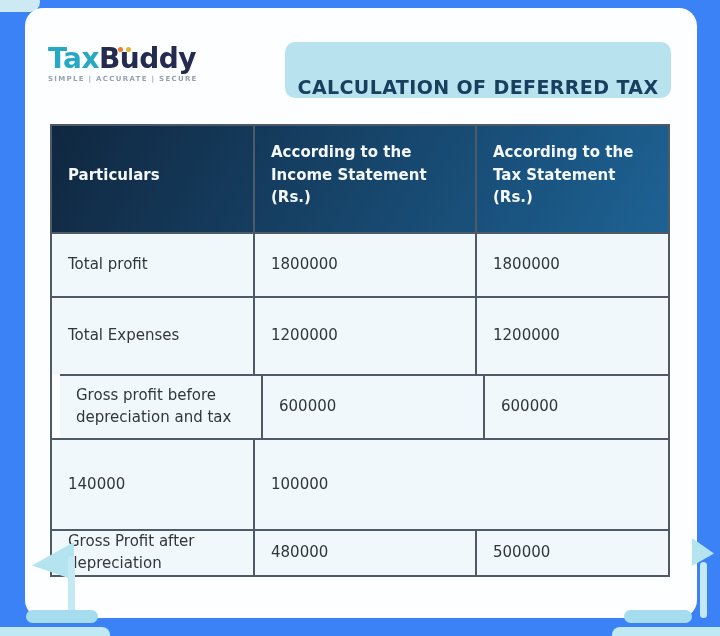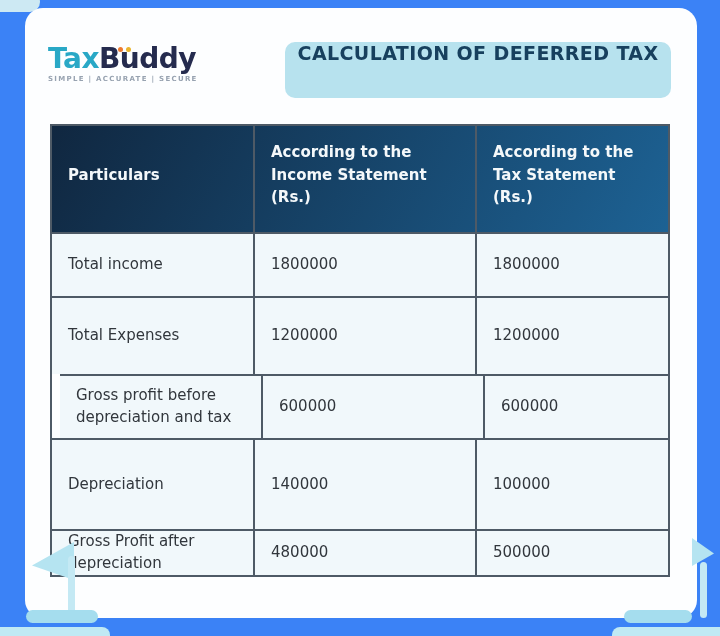--- a/index.html
+++ b/index.html
@@ -14,21 +14,21 @@
   .brand{position:relative;font-size:28px;font-weight:bold;letter-spacing:-0.5px;line-height:1.1;}
   .brand-tax{color:#29a8c6;}
   .brand-buddy{color:#252b4e;}
   .dot{position:absolute;width:5px;height:5px;border-radius:50%;top:3px;}
   .dot-left{left:70px;background:#ee7b30;}
   .dot-right{left:78px;background:#e9b42d;}
   .tagline{margin-top:0;font-size:7px;font-weight:bold;letter-spacing:1.3px;color:#97a2b0;white-space:nowrap;}
 
   
   .banner{position:absolute;left:260px;top:34px;width:386px;height:56px;background:#b7e2ee;border-radius:10px;
-          display:flex;align-items:flex-start;justify-content:center;}
+          display:flex;align-items:flex-end;justify-content:center;}
   .banner span{color:#17405e;font-size:19px;font-weight:bold;letter-spacing:0.4px;white-space:nowrap;}
 
   
   .table-wrap{position:absolute;left:25px;top:116px;width:616px;border:2px solid #4e5a66;}
   .thead{display:grid;grid-template-columns:203px 222px 191px;height:106px;
          background:linear-gradient(118deg,#102740 0%,#1d6294 100%);}
   .th{display:flex;align-items:center;padding:0 12px 8px 16px;border-right:2px solid #4e5a66;
       color:#f4f8fa;font-size:15px;font-weight:bold;line-height:1.5;}
   .th:last-child{border-right:none;}
   .tr{display:grid;grid-template-columns:203px 222px 191px;border-top:2px solid #4e5a66;background:#f1f8fb;}
@@ -78,36 +78,35 @@
     </div>
 
     <div class="table-wrap">
       <div class="thead">
         <div class="th">Particulars</div>
         <div class="th">According to the Income Statement (Rs.)</div>
         <div class="th">According to the Tax Statement (Rs.)</div>
       </div>
 
       <div class="tr">
-        <div class="td">Total income</div>
+        <div class="td">Total profit</div>
         <div class="td">1800000</div>
         <div class="td">1800000</div>
       </div>
       <div class="tr">
         <div class="td">Total Expenses</div>
         <div class="td">1200000</div>
         <div class="td">1200000</div>
       </div>
       <div class="tr">
         <div class="td">Gross profit before depreciation and tax</div>
         <div class="td">600000</div>
         <div class="td">600000</div>
       </div>
       <div class="tr">
-        <div class="td">Depreciation</div>
         <div class="td">140000</div>
         <div class="td">100000</div>
       </div>
       <div class="tr">
         <div class="td">Gross Profit after depreciation</div>
         <div class="td">480000</div>
         <div class="td">500000</div>
       </div>
     </div>
   </div>

